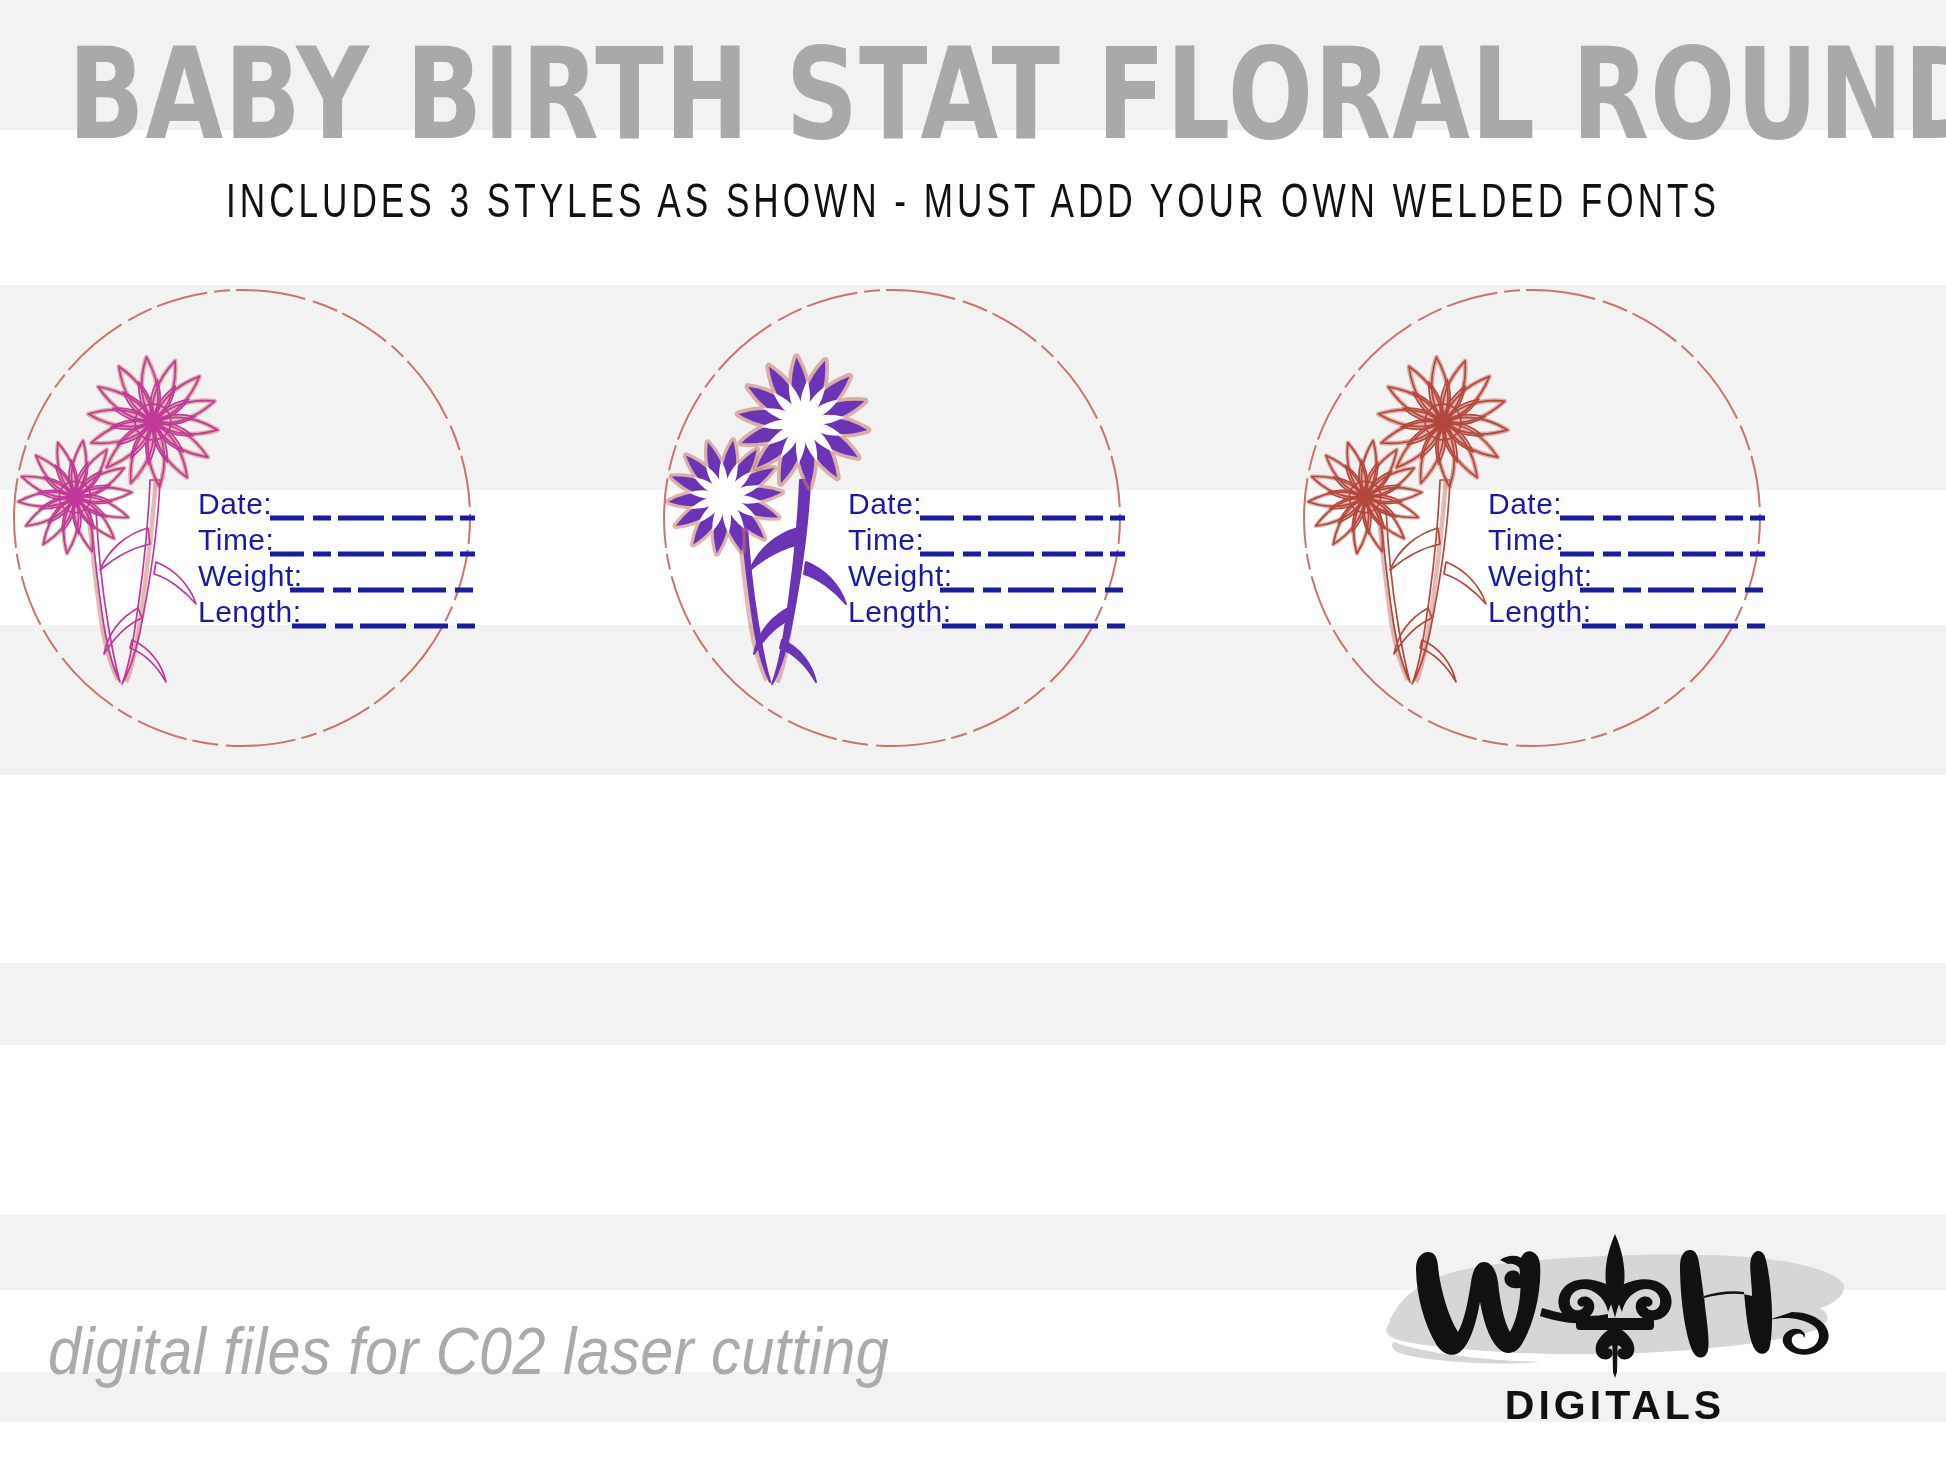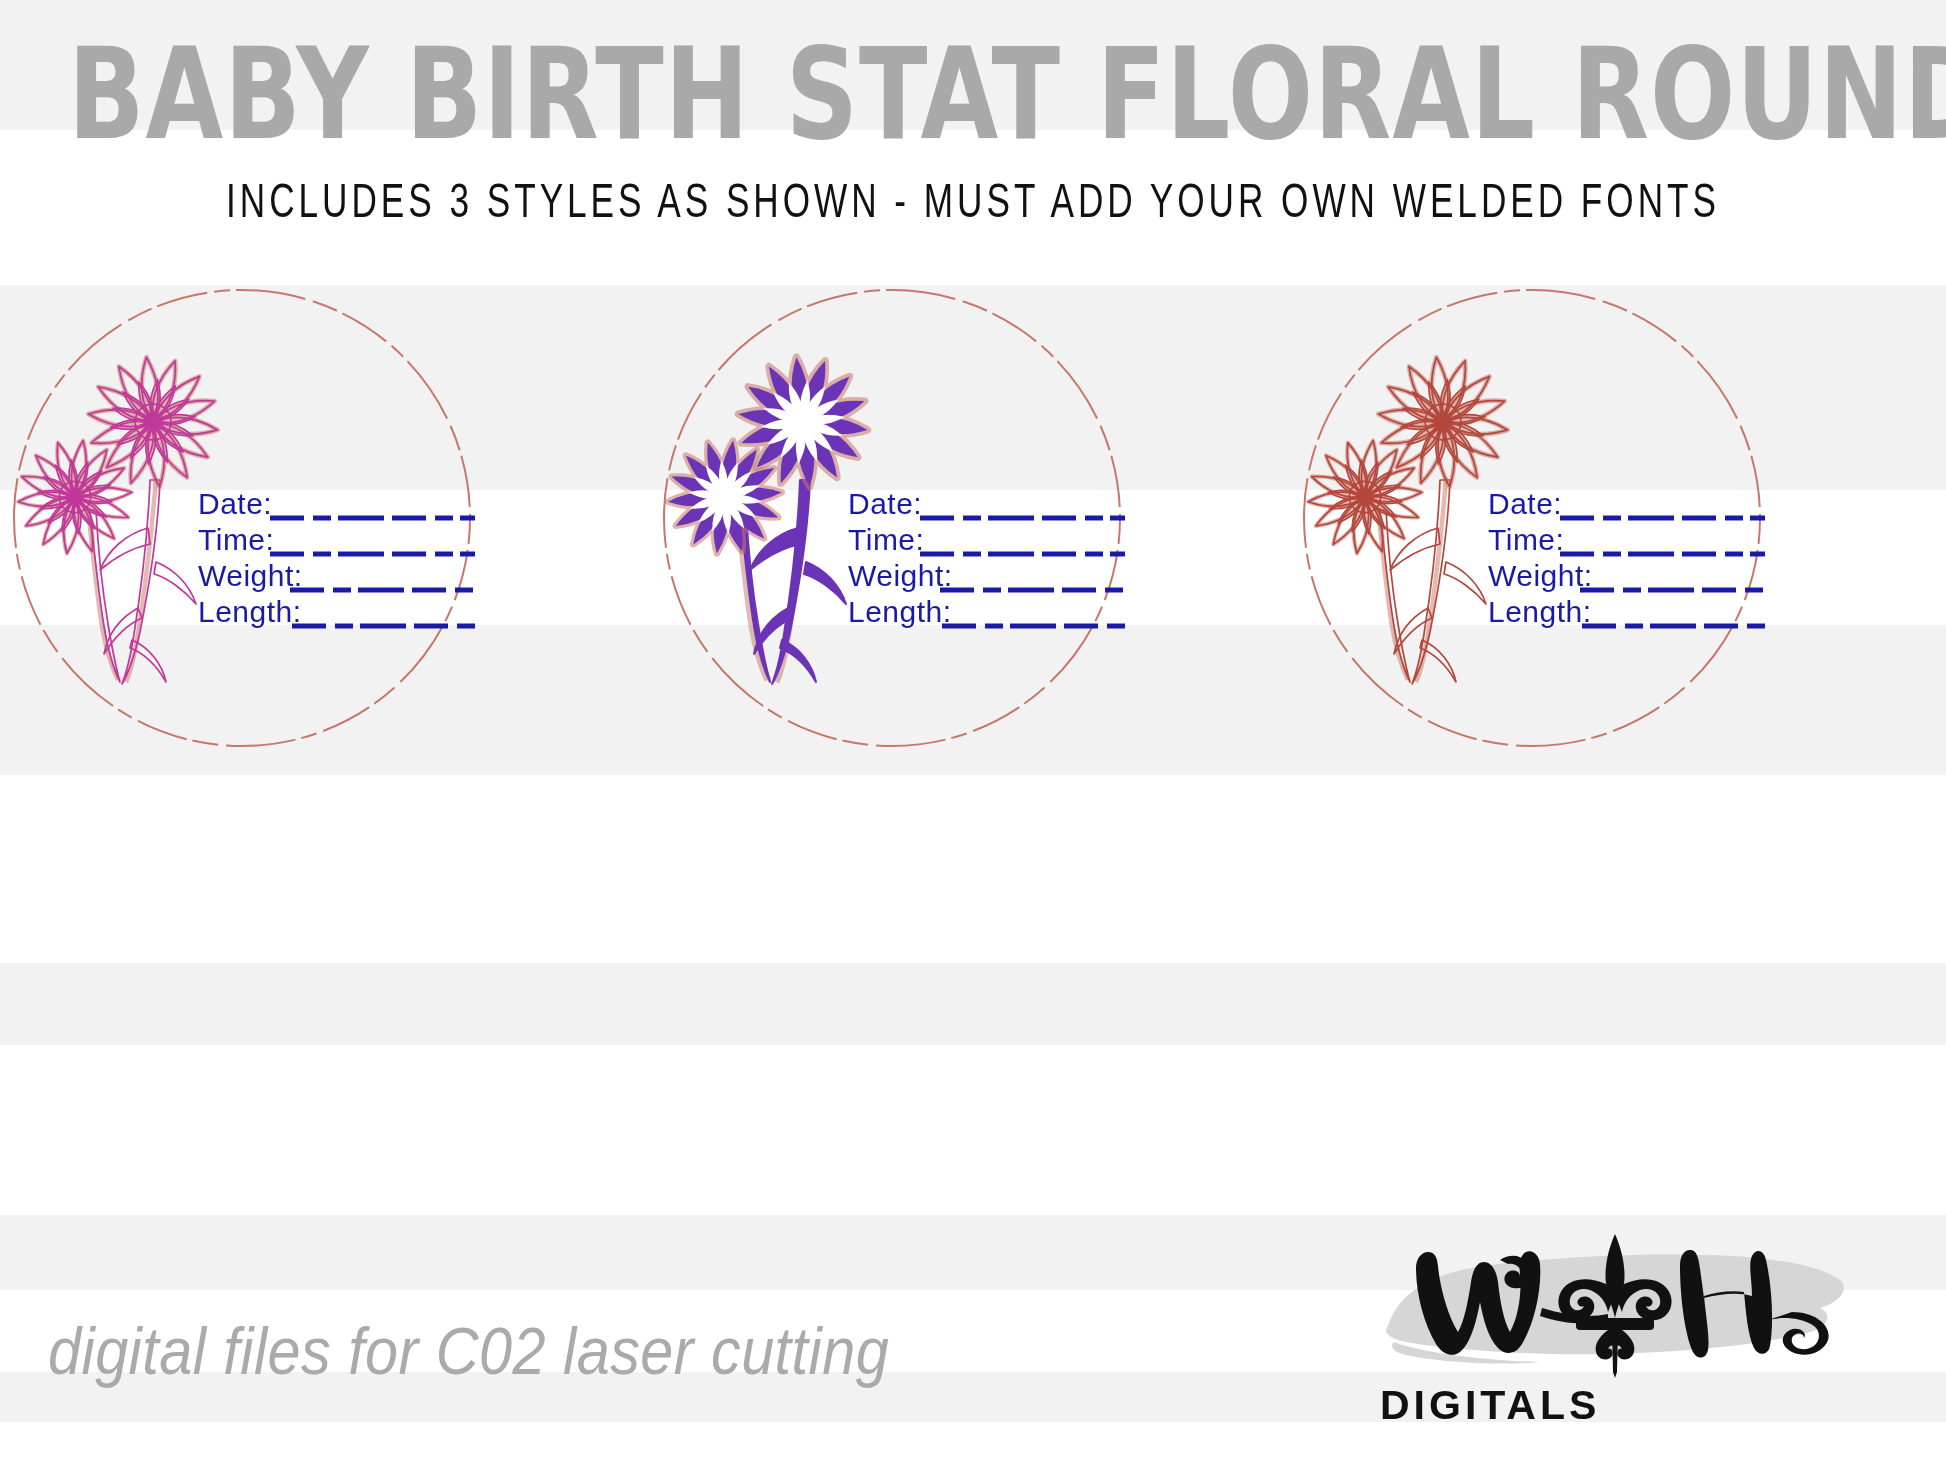--- a/index.html
+++ b/index.html
@@ -83,20 +83,21 @@
     transform:scaleX(0.9);
     transform-origin:left top;
     white-space:nowrap;
   }
 
   #logo { position:absolute; left:1380px; top:1230px; width:520px; height:215px; }
   #brushstroke { position:absolute; left:0; top:0; width:470px; height:150px; }
   #logo-mark { position:absolute; left:0; top:2px; width:470px; height:148px; }
   #logo-sub {
     position:absolute; left:0; top:152px; width:470px;
+    text-align:center;
     font-family:"Liberation Sans", sans-serif;
     font-weight:700;
     font-size:41px;
     letter-spacing:4px;
     color:#111111;
     white-space:nowrap;
   }
 </style>
 </head>
 <body>

